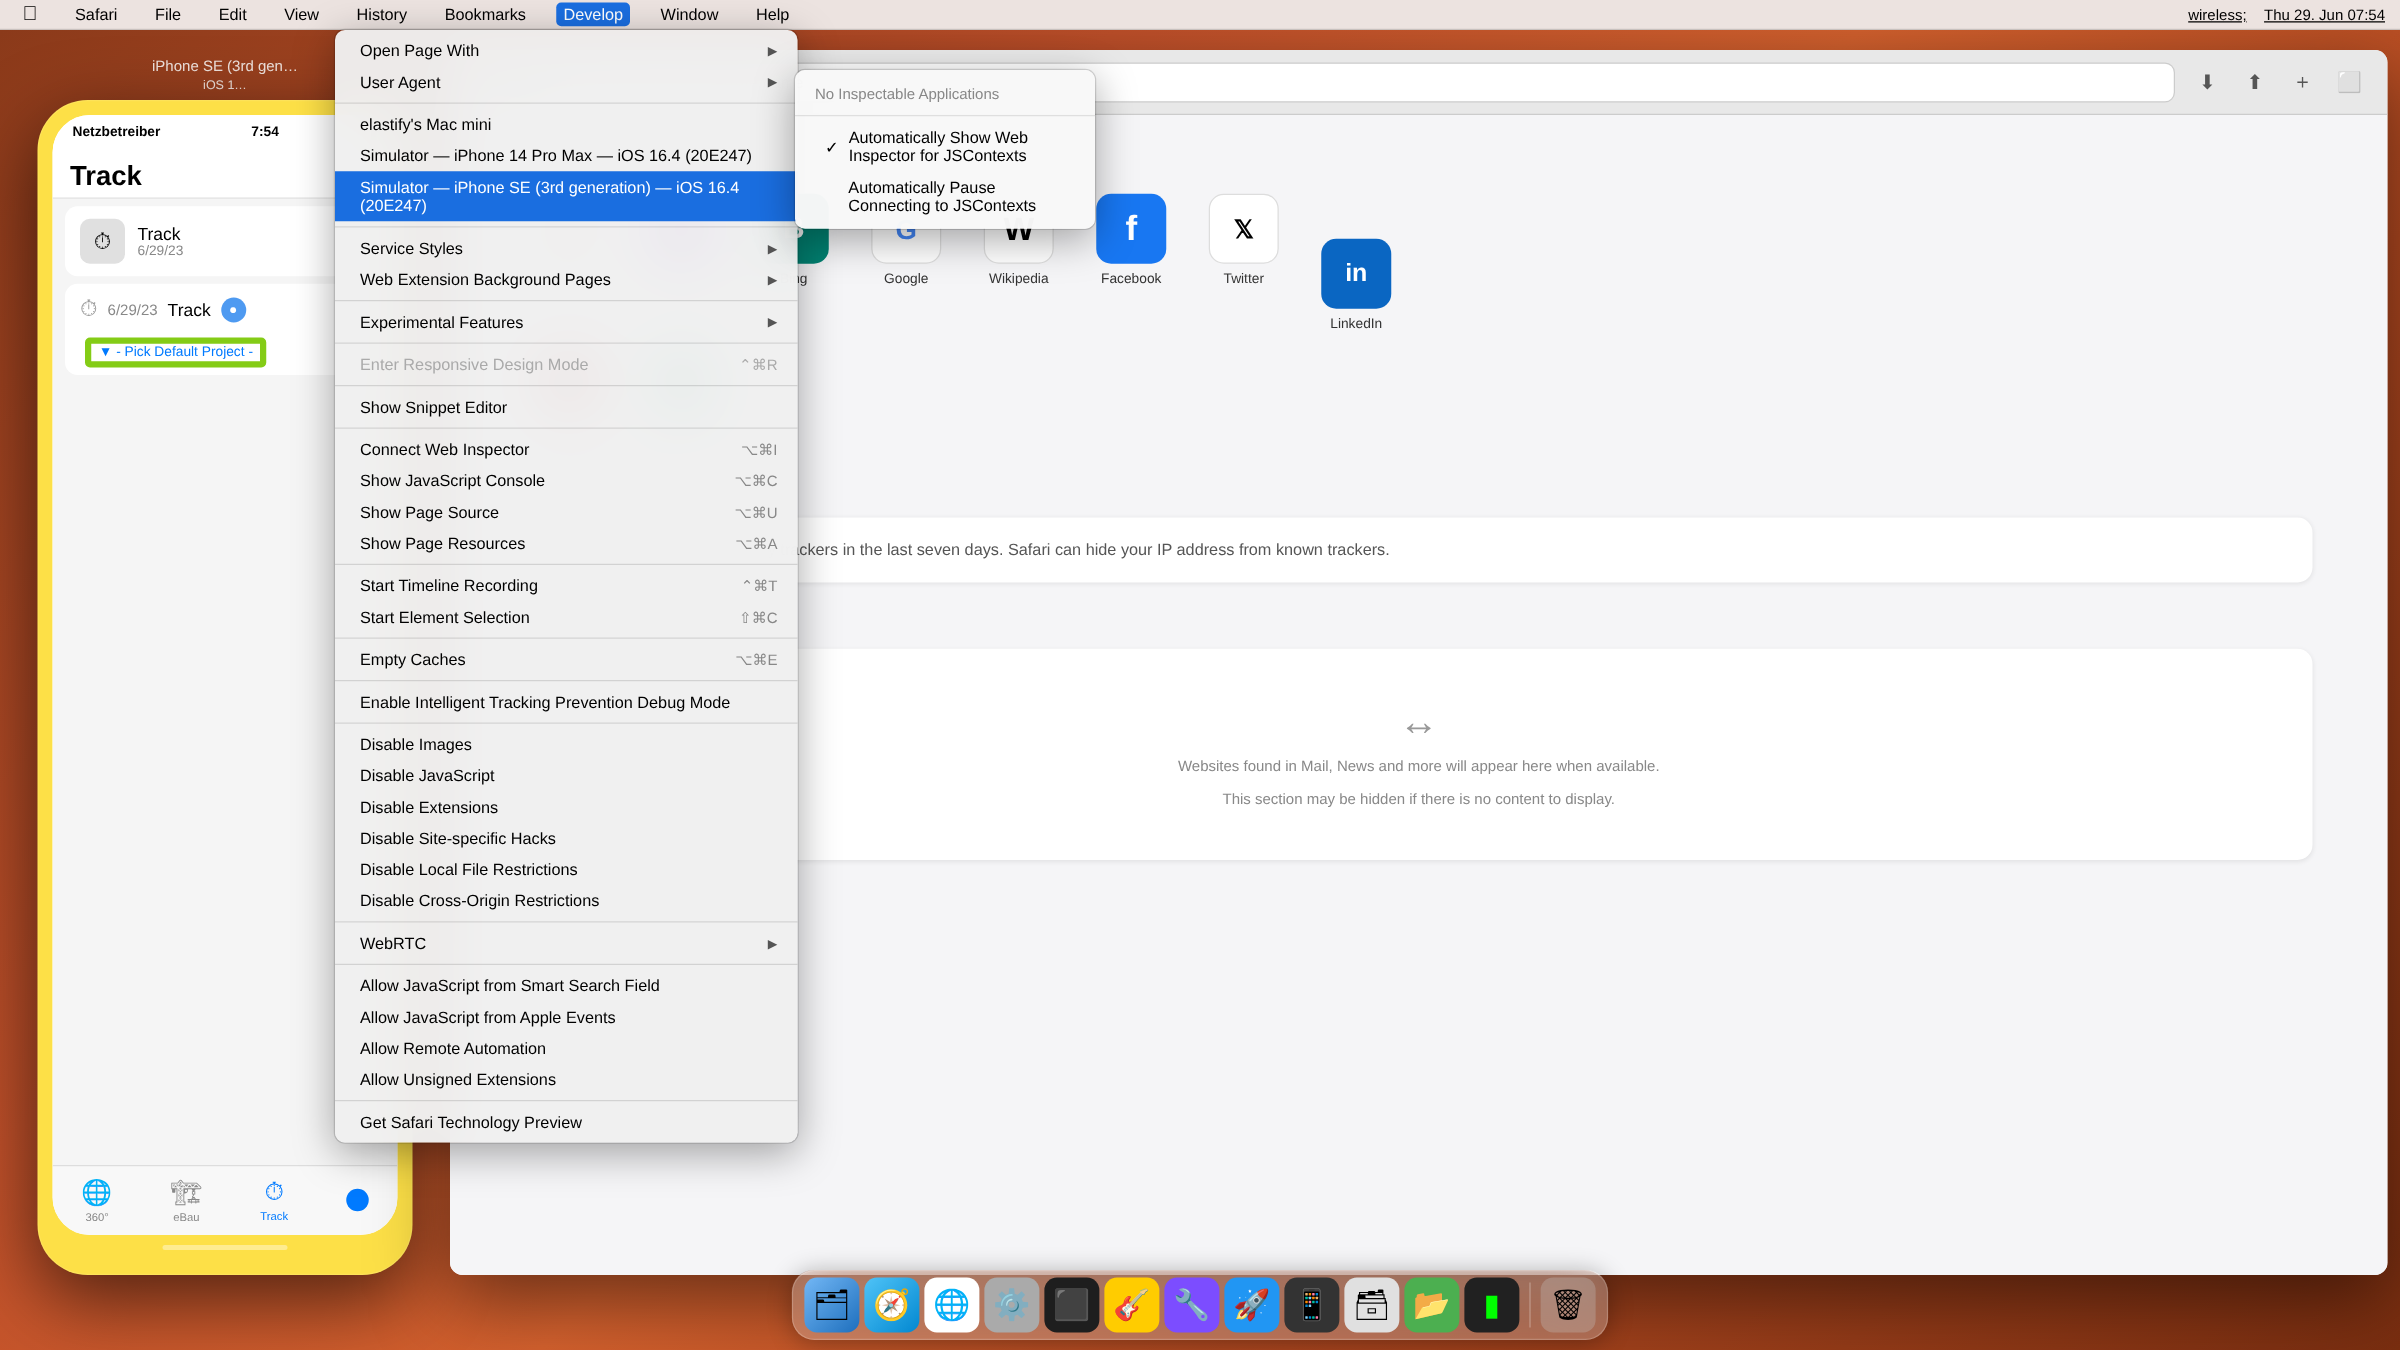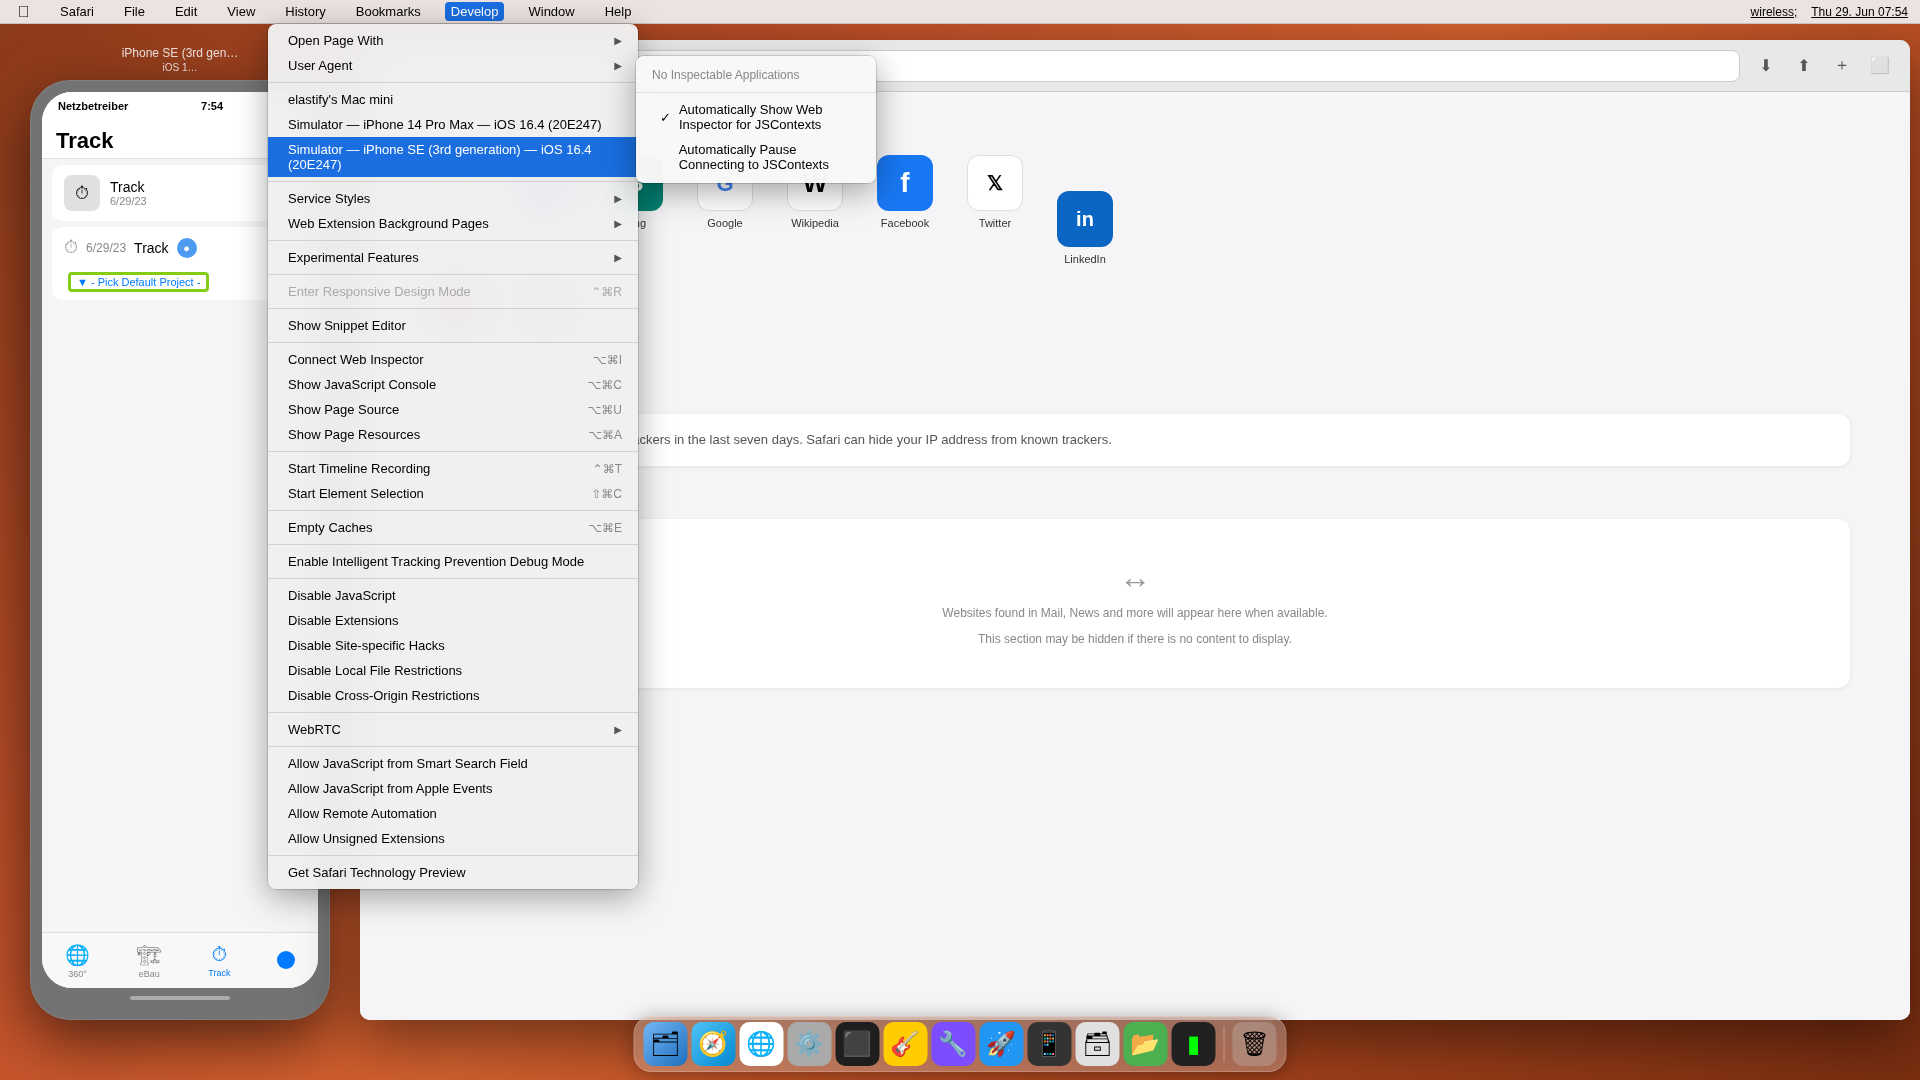--- a/index.html
+++ b/index.html
@@ -210,21 +210,21 @@
       display: flex;
       flex-direction: column;
     }
     .iphone-sim-title {
       color: rgba(255,255,255,0.85);
       font-size: 12px;
       padding: 6px 10px;
       text-align: center;
     }
     .iphone-frame {
-      background: #737373;
+      background: #fde047;
       border-radius: 40px;
       padding: 12px;
       box-shadow: 0 20px 60px rgba(0,0,0,0.6), inset 0 0 0 1px rgba(255,255,255,0.1);
       flex: 1;
       display: flex;
       flex-direction: column;
     }
     .iphone-screen {
       background: #fff;
       border-radius: 30px;
@@ -456,21 +456,21 @@
           <span style="color:#999;font-size:11px">⊙</span>
         </div>
         <div class="iphone-list-item" style="flex-direction:column;align-items:flex-start">
           <div style="display:flex;align-items:center;gap:8px">
             <span style="color:#999;font-size:18px">⏱</span>
             <span style="font-size:12px;color:#888">6/29/23</span>
             <span style="font-size:14px;font-weight:500">Track</span>
             <span style="width:20px;height:20px;background:#4e9af1;border-radius:50%;display:flex;align-items:center;justify-content:center;font-size:11px;color:#fff">●</span>
           </div>
           <div style="margin-top:4px;margin-left:4px">
-            <span style="font-size:11px;color:#007AFF;border:3px solid #84cc16;border-radius:4px;padding:1px 6px">▼ - Pick Default Project -</span>
+            <span style="font-size:11px;color:#007AFF;border:5px solid #84cc16;border-radius:4px;padding:1px 6px">▼ - Pick Default Project -</span>
           </div>
         </div>
       </div>
       <div class="iphone-tabbar">
         <div class="iphone-tab">
           <span class="iphone-tab-icon">🌐</span>
           <span>360°</span>
         </div>
         <div class="iphone-tab">
           <span class="iphone-tab-icon">🏗</span>
@@ -658,20 +658,23 @@
   <div class="menu-separator"></div>
   <div class="menu-item">
     <span class="menu-item-label">Empty Caches</span>
     <span class="menu-item-shortcut">⌥⌘E</span>
   </div>
   <div class="menu-separator"></div>
   <div class="menu-item">
     <span class="menu-item-label">Enable Intelligent Tracking Prevention Debug Mode</span>
   </div>
   <div class="menu-separator"></div>
+  <div class="menu-item">
+    <span class="menu-item-label">Disable Images</span>
+  </div>
   <div class="menu-item">
     <span class="menu-item-label">Disable JavaScript</span>
   </div>
   <div class="menu-item">
     <span class="menu-item-label">Disable Extensions</span>
   </div>
   <div class="menu-item">
     <span class="menu-item-label">Disable Site-specific Hacks</span>
   </div>
   <div class="menu-item">

